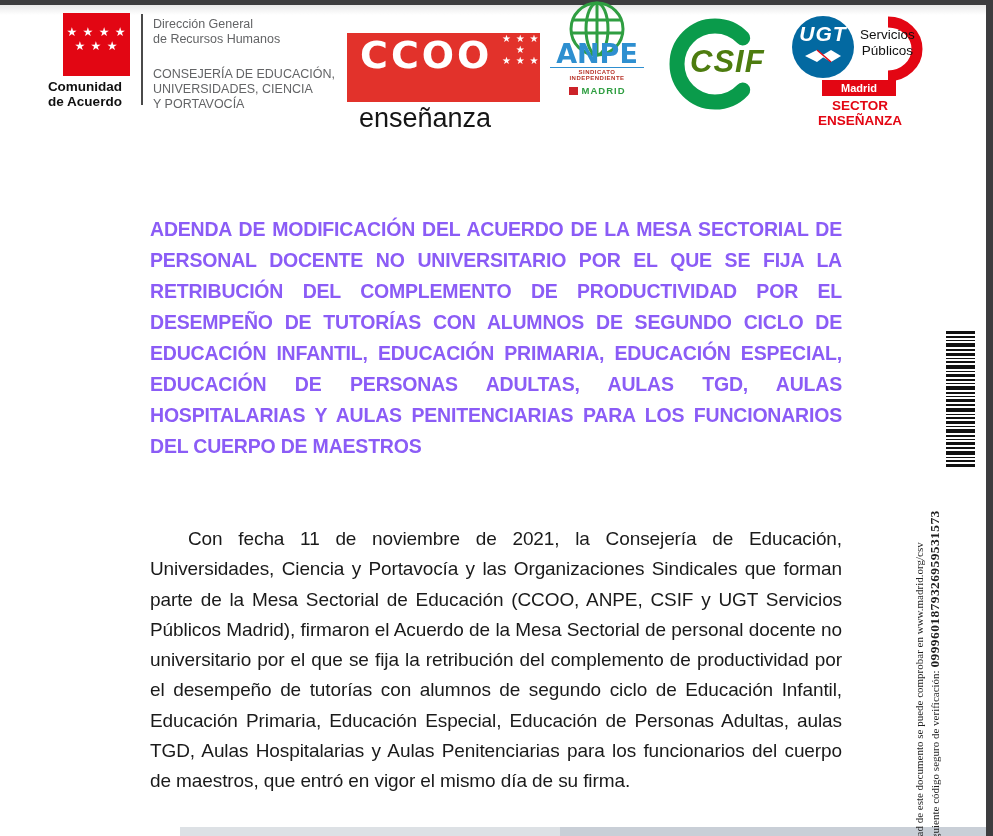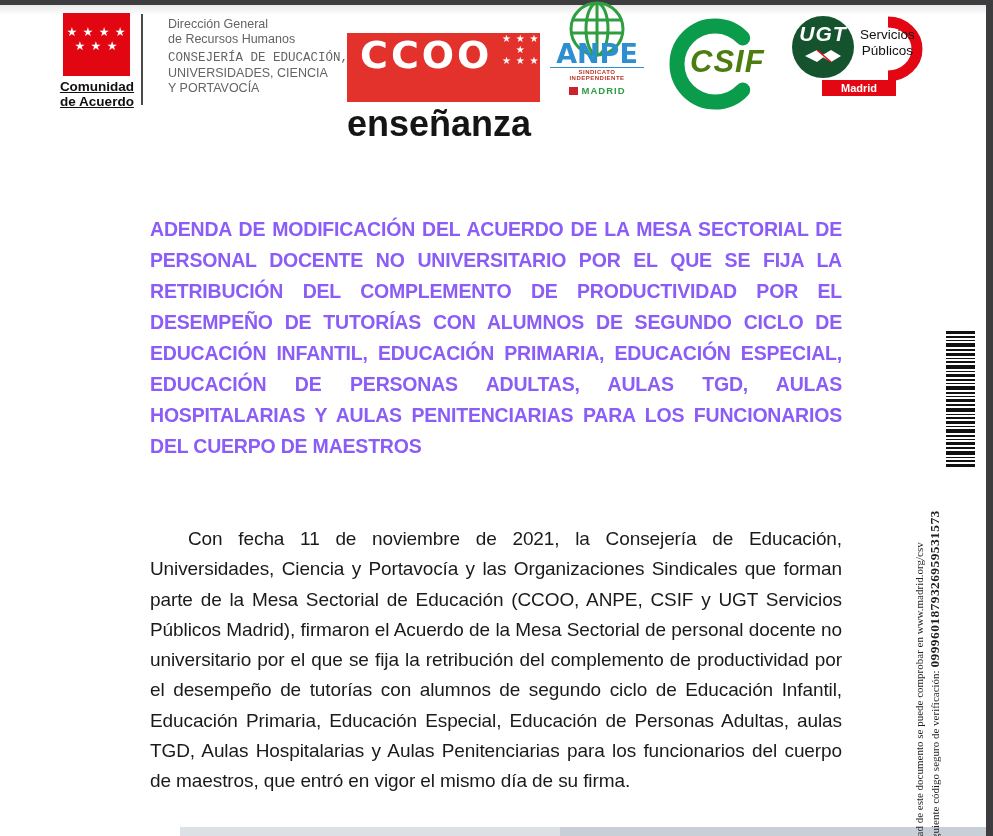--- a/index.html
+++ b/index.html
@@ -13,51 +13,51 @@
     background:linear-gradient(to bottom,#e9e9e9,rgba(255,255,255,0));}
   .frame-right{position:absolute;left:986px;top:0;width:7px;height:836px;background:#3d3d3f;}
   .scroll-track{position:absolute;left:180px;top:827px;width:806px;height:9px;background:#dde1e5;}
   .scroll-thumb{position:absolute;left:560px;top:827px;width:426px;height:9px;background:#c9cfd7;}
 
   
   .cam-square{position:absolute;left:63px;top:13px;width:67px;height:63px;background:#e20613;
     color:#fff;text-align:center;}
   .cam-square .stars{font-size:12px;line-height:14px;letter-spacing:1px;}
   .cam-square .stars.r1{padding-top:12px;}
-  .cam-name{position:absolute;left:52px;top:79px;width:90px;text-align:center;
-    font-weight:bold;font-size:13.5px;line-height:15px;color:#101010;text-decoration:underline;}
+  .cam-name{position:absolute;left:40px;top:79px;width:90px;text-align:center;
+    font-weight:bold;font-size:13.5px;line-height:15px;color:#101010;}
   .cam-sep{position:absolute;left:141px;top:14px;width:2px;height:91px;background:#4a4a4a;}
-  .cam-dept{position:absolute;left:168px;top:17px;font-size:12.5px;line-height:15px;color:#636466;}
-  .cam-dept .gap{margin-top:4px;font-family:Liberation Mono, monospace;}
+  .cam-dept{position:absolute;left:153px;top:17px;font-size:12.5px;line-height:15px;color:#636466;}
+  .cam-dept .gap{margin-top:20px;}
 
   
   .ccoo{position:absolute;left:347px;top:33px;width:200px;}
   .ccoo-box{width:193px;height:69px;background:#e2322b;display:flex;align-items:flex-start;}
   .ccoo-acronym{color:#fff;font-weight:bold;font-size:38px;letter-spacing:3px;margin-left:13px;
     font-family:"DejaVu Sans", sans-serif;}
   .ccoo-stars{color:#fff;font-size:10px;line-height:11px;letter-spacing:1px;text-align:center;margin-left:9px;}
-  .ccoo-label{font-weight:bold;font-size:36px;color:#151515;margin-top:1px;margin-left:0;}
+  .ccoo-label{font-weight:normal;font-size:27px;color:#151515;margin-top:1px;margin-left:12px;}
 
   
   .anpe{position:absolute;left:550px;top:0;width:94px;text-align:center;}
   .anpe-acronym{font-weight:bold;font-size:27px;line-height:24px;color:#2e8fd0;letter-spacing:0;
     margin-top:-16px;font-family:"DejaVu Sans", sans-serif;}
   .anpe-tagline{font-size:6px;font-weight:bold;color:#b73329;letter-spacing:0.5px;margin-top:1px;
     border-top:1px solid #2e8fd0;padding-top:1px;}
   .anpe-region{margin-top:4px;font-size:9.5px;font-weight:bold;color:#2f9e41;letter-spacing:1px;}
   .anpe-flag{display:inline-block;width:9px;height:8px;background:#cc2229;vertical-align:middle;margin-right:4px;}
 
   
   .csif{position:absolute;left:663px;top:16px;width:126px;height:96px;}
   .csif-acronym{position:absolute;left:27px;top:28px;font-style:italic;font-weight:bold;
     font-size:31px;color:#4d7c0f;letter-spacing:1px;}
 
   
   .ugt{position:absolute;left:790px;top:14px;width:140px;height:92px;}
-  .ugt-emblem{position:absolute;left:2px;top:2px;width:62px;height:62px;background:#14532d;
+  .ugt-emblem{position:absolute;left:2px;top:2px;width:62px;height:62px;background:#0369a1;
     border-radius:50%;text-align:center;color:#fff;}
   .ugt-acronym{font-style:italic;font-weight:bold;font-size:21px;padding-top:6px;letter-spacing:1px;}
   .ugt-services{position:absolute;left:70px;top:13px;font-size:13.5px;line-height:16px;color:#101010;text-align:center;}
   .ugt-bar{position:absolute;left:32px;top:66px;width:74px;height:16px;background:#e30613;color:#fff;
     font-size:11px;font-weight:bold;text-align:center;line-height:16px;}
   .ugt-sector{position:absolute;left:0;top:84px;width:140px;text-align:center;
     font-weight:bold;font-size:13.5px;color:#e30613;}
 
   
   .doc-title{position:absolute;left:150px;top:194px;width:692px;
@@ -147,20 +147,21 @@
     </svg>
   </div>
   <svg style="position:absolute;left:92px;top:0;" width="44" height="70" viewBox="0 0 44 70">
     <path d="M 6 8 A 29 27 0 0 1 6 62" fill="none" stroke="#e30613" stroke-width="11"></path>
   </svg>
   <div class="ugt-services">
     <div>Servicios</div>
     <div>Públicos</div>
   </div>
   <div class="ugt-bar">Madrid</div>
+  <div class="ugt-sector">SECTOR ENSEÑANZA</div>
 </div>
 
 <p class="doc-title">ADENDA DE MODIFICACIÓN DEL ACUERDO DE LA MESA SECTORIAL DE PERSONAL DOCENTE NO UNIVERSITARIO POR EL QUE SE FIJA LA RETRIBUCIÓN DEL COMPLEMENTO DE PRODUCTIVIDAD POR EL DESEMPEÑO DE TUTORÍAS CON ALUMNOS DE SEGUNDO CICLO DE EDUCACIÓN INFANTIL, EDUCACIÓN PRIMARIA, EDUCACIÓN ESPECIAL, EDUCACIÓN DE PERSONAS ADULTAS, AULAS TGD, AULAS HOSPITALARIAS Y AULAS PENITENCIARIAS PARA LOS FUNCIONARIOS DEL CUERPO DE MAESTROS</p>
 <p class="doc-para">Con fecha 11 de noviembre de 2021, la Consejería de Educación, Universidades, Ciencia y Portavocía y las Organizaciones Sindicales que forman parte de la Mesa Sectorial de Educación (CCOO, ANPE, CSIF y UGT Servicios Públicos Madrid), firmaron el Acuerdo de la Mesa Sectorial de personal docente no universitario por el que se fija la retribución del complemento de productividad por el desempeño de tutorías con alumnos de segundo ciclo de Educación Infantil, Educación Primaria, Educación Especial, Educación de Personas Adultas, aulas TGD, Aulas Hospitalarias y Aulas Penitenciarias para los funcionarios del cuerpo de maestros, que entró en vigor el mismo día de su firma.</p>
 
 <svg class="barcode" viewBox="0 0 29 138" preserveAspectRatio="none">
   <g fill="#111111">
     <rect x="0" y="0" width="29" height="3"></rect>
       <rect x="0" y="5" width="29" height="2"></rect>
     <rect x="0" y="9" width="29" height="1"></rect>

